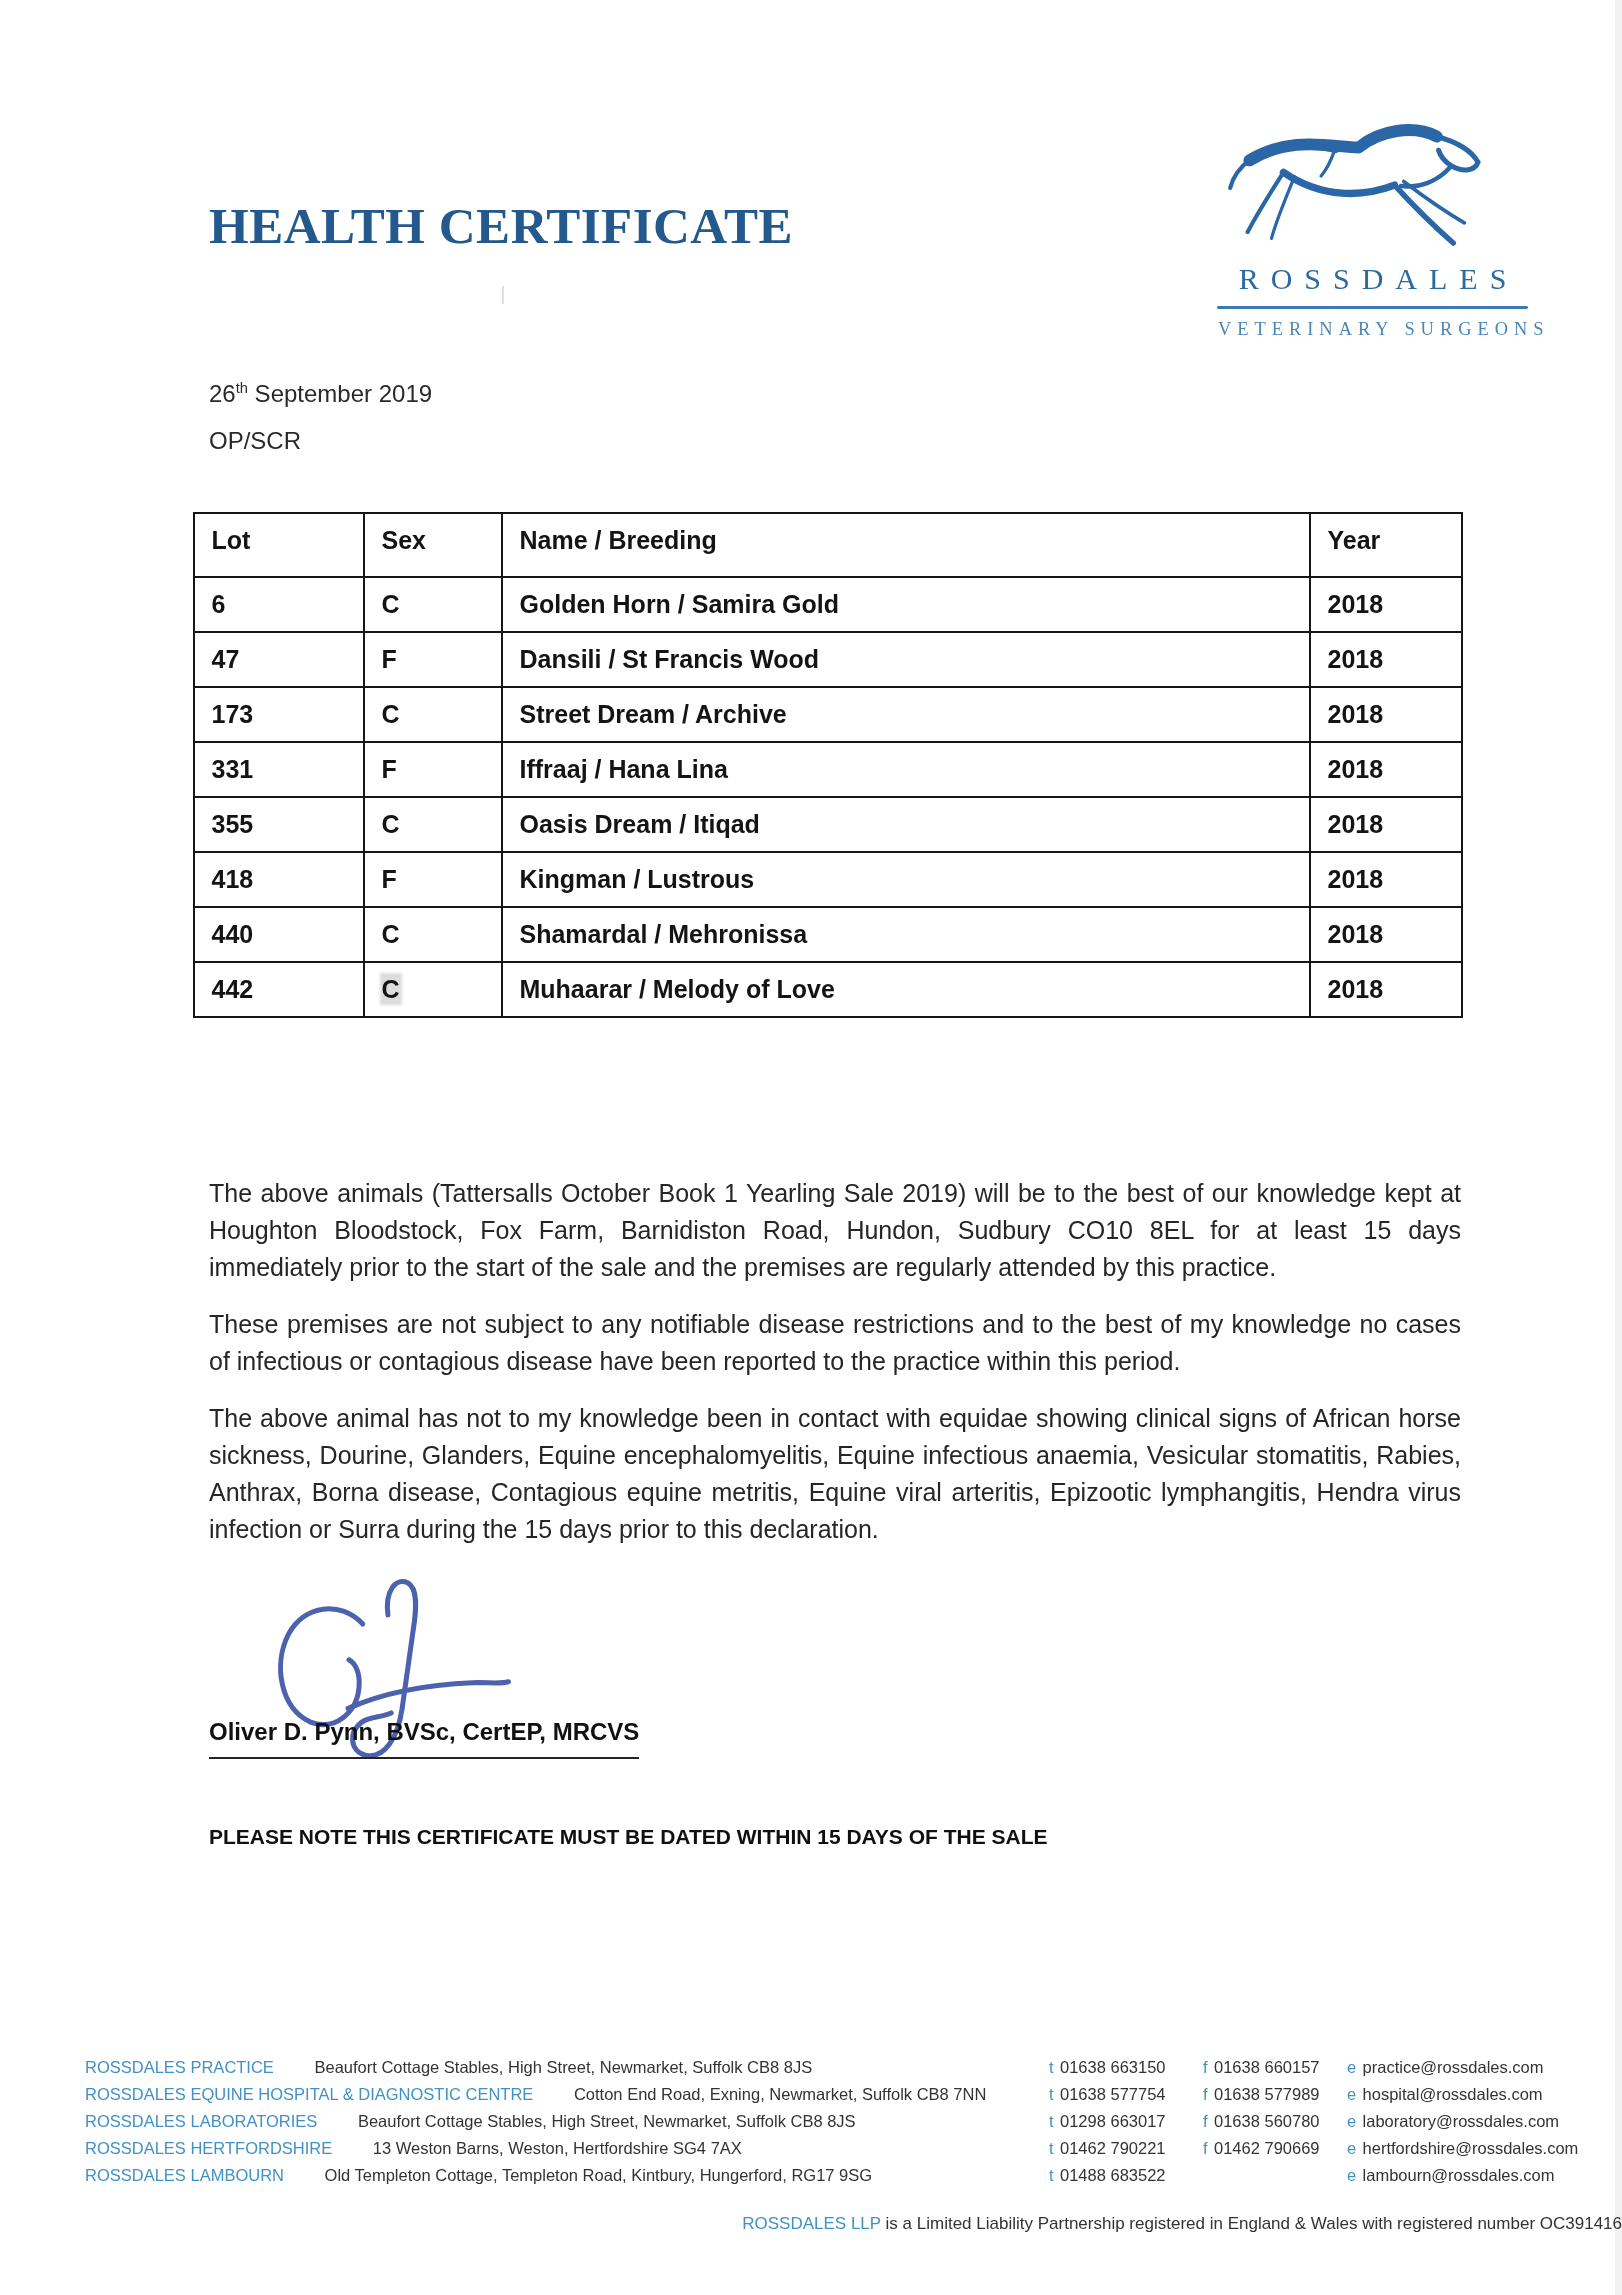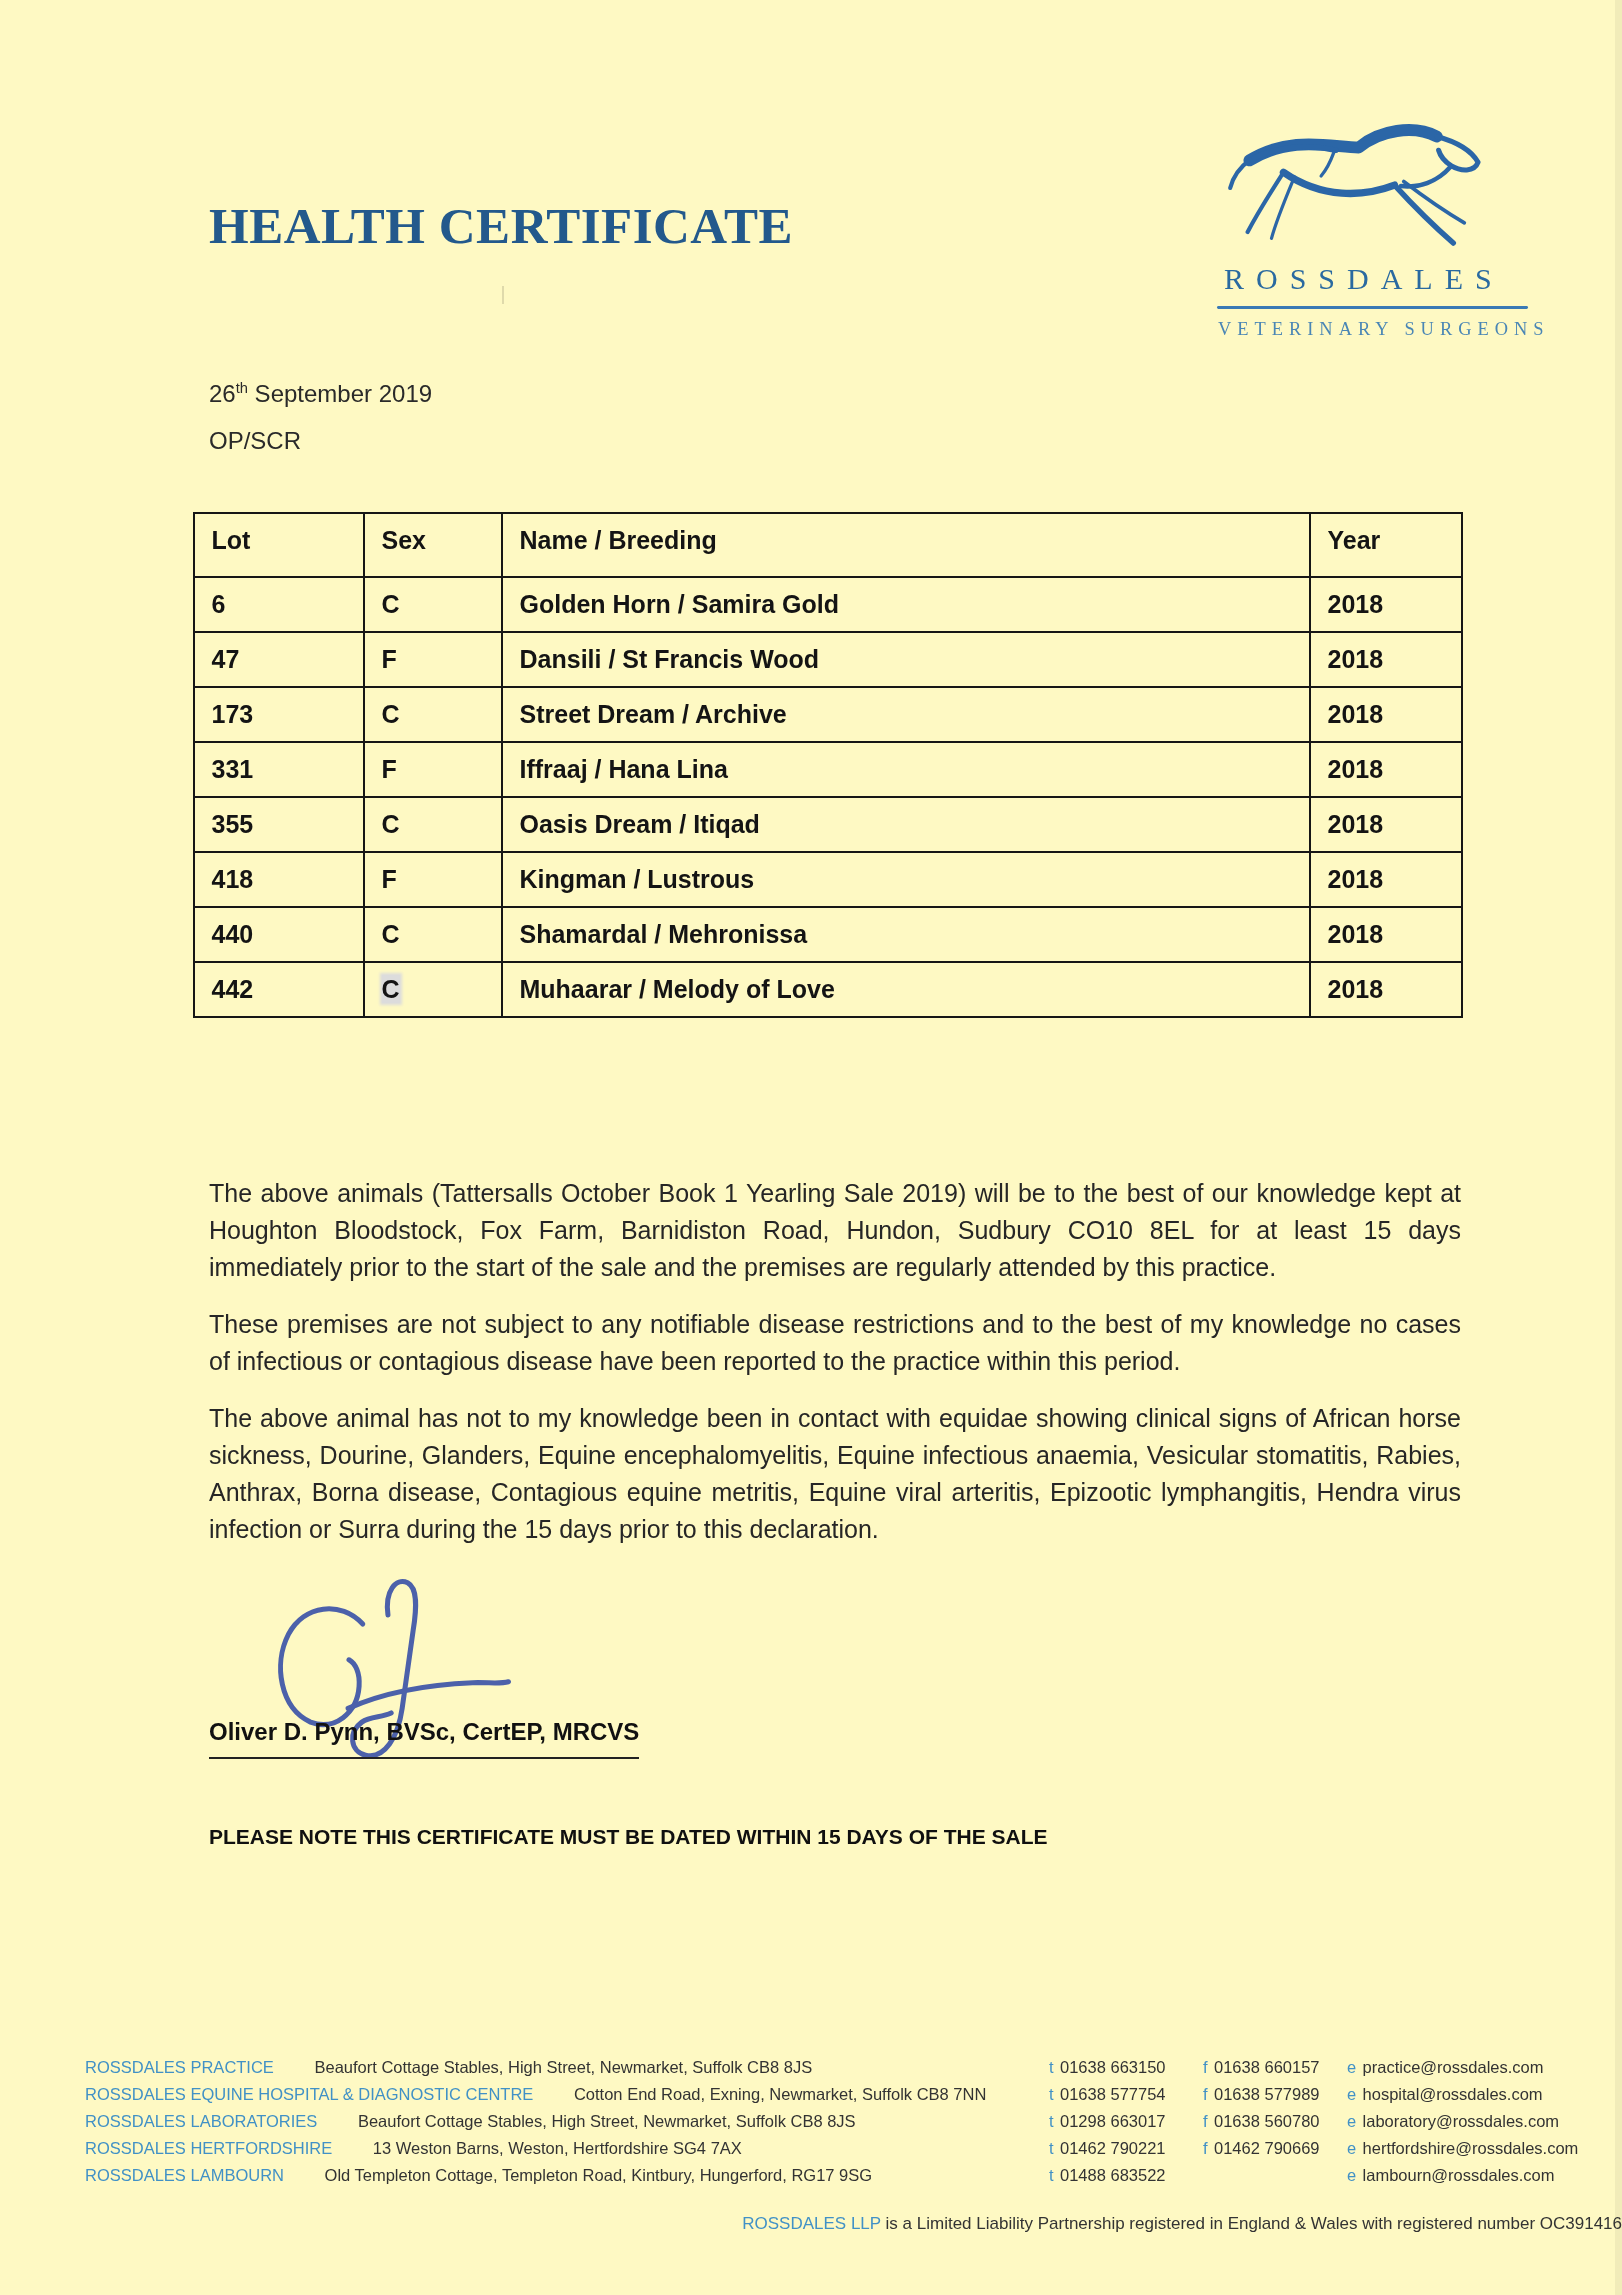--- a/index.html
+++ b/index.html
@@ -1,31 +1,31 @@
 <!DOCTYPE html>
 <html style="font-size:7.3px"><head>
 <meta charset="utf-8">
 <style>
   html,body{margin:0;padding:0;background:#e8e8e8;}
   .page{
-    position:relative;width:1622px;height:2295px;background:#fef9c3;
+    position:relative;width:1622px;height:2295px;background:#ffffff;
     font-family:"Liberation Sans",sans-serif;color:#262626;overflow:hidden;
   }
   .scan-edge{position:absolute;right:0;top:0;width:7.3px;height:100%;background:rgba(0,0,0,0.05);}
   .scan-mark{position:absolute;left:502px;top:286px;width:2.3px;height:18.4px;background:rgba(0,0,0,0.12);}
 
   
   .title{
     position:absolute;left:209px;top:197px;
     font-family:"Liberation Serif",serif;font-weight:bold;
     font-size:51px;letter-spacing:0.5px;color:#23598c;white-space:nowrap;
   }
 
   
-  .logo{position:absolute;left:1212px;top:118px;width:321px;text-align:left;}
+  .logo{position:absolute;left:1212px;top:118px;width:321px;text-align:center;}
   .logo svg{display:block;margin:0 auto;}
   .logo-wordmark{
     font-family:"Liberation Serif",serif;font-size:30px;color:#2a6aa0;
     letter-spacing:12px;margin-top:6.4px;white-space:nowrap;text-indent:12px;
   }
   .logo-rule{height:3.2px;background:#3a7ab5;margin:9.2px 4.6px 0 4.6px;border-radius:1.4px;}
   .logo-subtitle{
     font-family:"Liberation Serif",serif;font-size:18.4px;color:#4a86b5;
     letter-spacing:6px;margin-top:10px;white-space:nowrap;text-indent:6px;
   }

